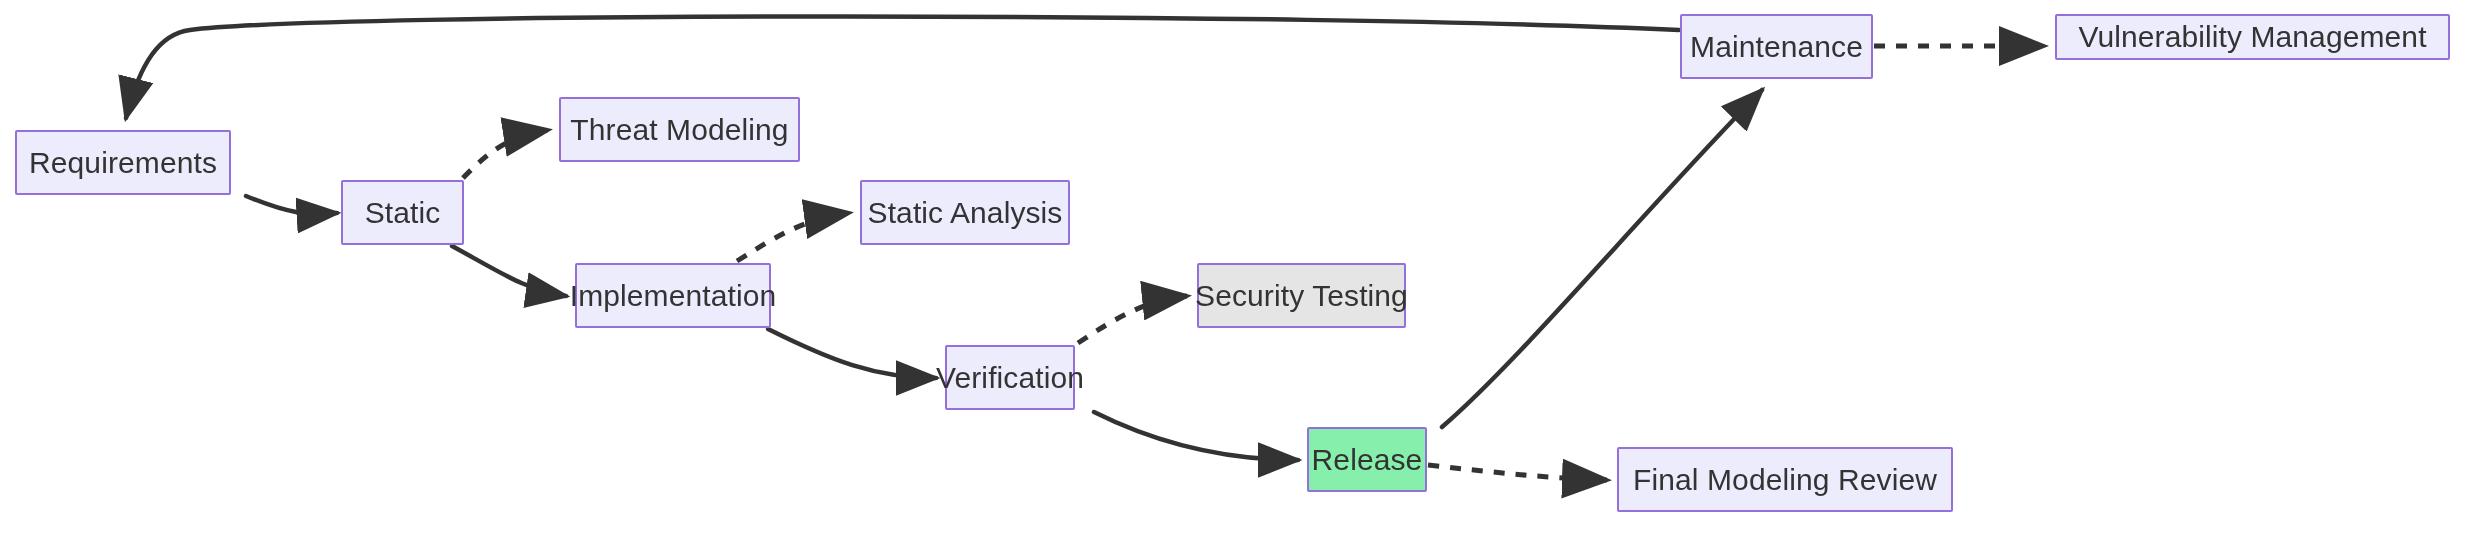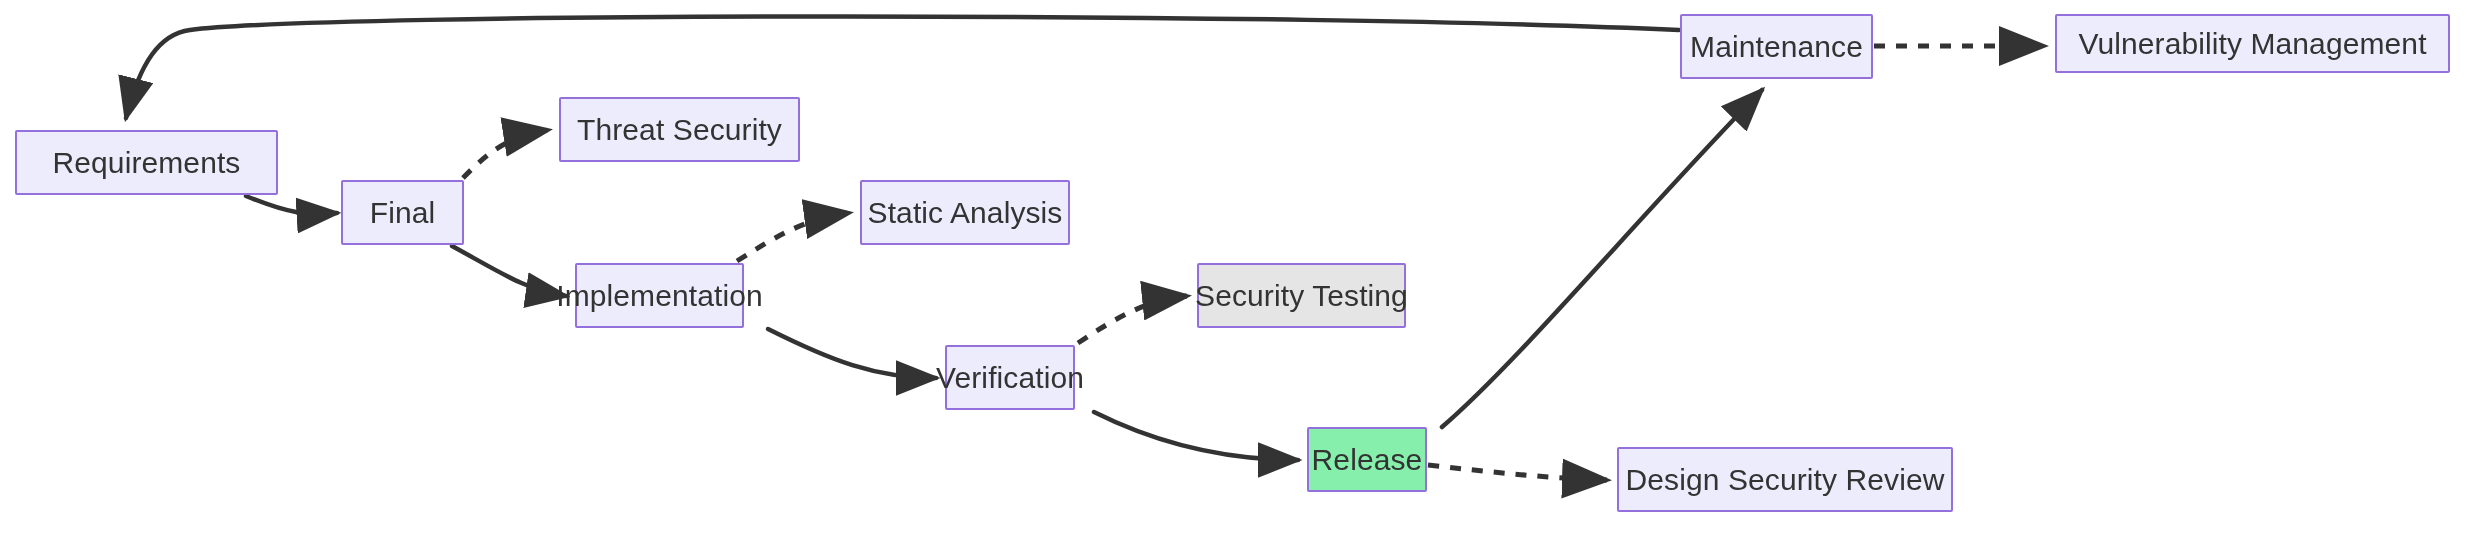--- a/index.html
+++ b/index.html
@@ -67,48 +67,48 @@
         <path d="M 1078,343 C 1120,315 1148,300 1187,296" fill="none" stroke="#333333" stroke-width="5" stroke-linecap="butt" stroke-dasharray="11,11" marker-end="url(#arrowhead)"></path>
         <path d="M 1094,412 C 1160,445 1230,460 1298,460" fill="none" stroke="#333333" stroke-width="4.5" stroke-linecap="round" marker-end="url(#arrowhead)"></path>
         <path d="M 1428,465 C 1490,472 1545,478 1607,480" fill="none" stroke="#333333" stroke-width="5" stroke-linecap="butt" stroke-dasharray="11,11" marker-end="url(#arrowhead)"></path>
         <path d="M 1442,427 C 1520,360 1640,215 1762,90" fill="none" stroke="#333333" stroke-width="4.5" stroke-linecap="round" marker-end="url(#arrowhead)"></path>
         <path d="M 1874,46 L 2044,46" fill="none" stroke="#333333" stroke-width="5" stroke-linecap="butt" stroke-dasharray="11,11" marker-end="url(#arrowhead)"></path>
         <path d="M 1679,30 C 1300,12 330,12 190,30 C 160,34 140,62 126,118" fill="none" stroke="#333333" stroke-width="4.5" stroke-linecap="round" marker-end="url(#arrowhead)"></path>
       </g>
   </svg>
 
   <div id="node-group">
-      <div class="node" style="left: 15px; top: 130px; width: 263px; height: 65px; background: rgb(236, 236, 253); border-color: rgb(147, 112, 219); color: rgb(51, 51, 51);">
+      <div class="node" style="left: 15px; top: 130px; width: 216px; height: 65px; background: rgb(236, 236, 253); border-color: rgb(147, 112, 219); color: rgb(51, 51, 51);">
         <span class="node-label">Requirements</span>
       </div>
       <div class="node" style="left: 341px; top: 180px; width: 123px; height: 65px; background: rgb(236, 236, 253); border-color: rgb(147, 112, 219); color: rgb(51, 51, 51);">
-        <span class="node-label">Final</span>
+        <span class="node-label">Static</span>
       </div>
       <div class="node" style="left: 559px; top: 97px; width: 241px; height: 65px; background: rgb(236, 236, 253); border-color: rgb(147, 112, 219); color: rgb(51, 51, 51);">
-        <span class="node-label">Threat Security</span>
+        <span class="node-label">Threat Modeling</span>
       </div>
-      <div class="node" style="left: 575px; top: 263px; width: 169px; height: 65px; background: rgb(236, 236, 253); border-color: rgb(147, 112, 219); color: rgb(51, 51, 51);">
+      <div class="node" style="left: 575px; top: 263px; width: 196px; height: 65px; background: rgb(236, 236, 253); border-color: rgb(147, 112, 219); color: rgb(51, 51, 51);">
         <span class="node-label">Implementation</span>
       </div>
       <div class="node" style="left: 860px; top: 180px; width: 210px; height: 65px; background: rgb(236, 236, 253); border-color: rgb(147, 112, 219); color: rgb(51, 51, 51);">
         <span class="node-label">Static Analysis</span>
       </div>
       <div class="node" style="left: 945px; top: 345px; width: 130px; height: 65px; background: rgb(236, 236, 253); border-color: rgb(147, 112, 219); color: rgb(51, 51, 51);">
         <span class="node-label">Verification</span>
       </div>
       <div class="node" style="left: 1197px; top: 263px; width: 209px; height: 65px; background: #e5e5e5; border-color: rgb(147, 112, 219); color: rgb(51, 51, 51);">
         <span class="node-label">Security Testing</span>
       </div>
       <div class="node" style="left: 1307px; top: 427px; width: 120px; height: 65px; background: #86efac; border-color: rgb(147, 112, 219); color: rgb(51, 51, 51); align-items: center;">
         <span class="node-label">Release</span>
       </div>
       <div class="node" style="left: 1617px; top: 447px; width: 336px; height: 65px; background: rgb(236, 236, 253); border-color: rgb(147, 112, 219); color: rgb(51, 51, 51);">
-        <span class="node-label">Design Security Review</span>
+        <span class="node-label">Final Modeling Review</span>
       </div>
       <div class="node" style="left: 1680px; top: 14px; width: 193px; height: 65px; background: rgb(236, 236, 253); border-color: rgb(147, 112, 219); color: rgb(51, 51, 51);">
         <span class="node-label">Maintenance</span>
       </div>
-      <div class="node" style="left: 2055px; top: 14px; width: 395px; height: 59px; background: rgb(236, 236, 253); border-color: rgb(147, 112, 219); color: rgb(51, 51, 51);">
+      <div class="node" style="left: 2055px; top: 14px; width: 395px; height: 46px; background: rgb(236, 236, 253); border-color: rgb(147, 112, 219); color: rgb(51, 51, 51);">
         <span class="node-label">Vulnerability Management</span>
       </div>
     </div>
 
 </div>
 
 </body></html>

